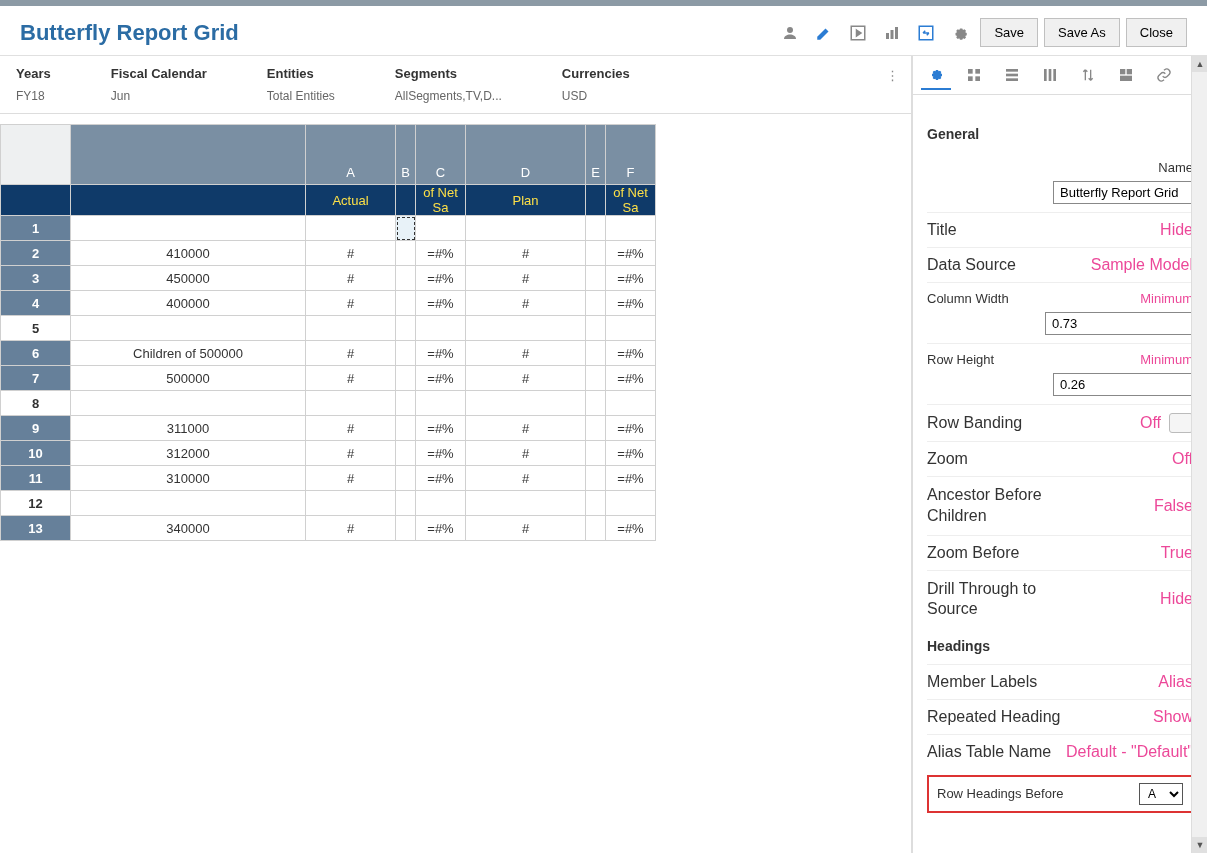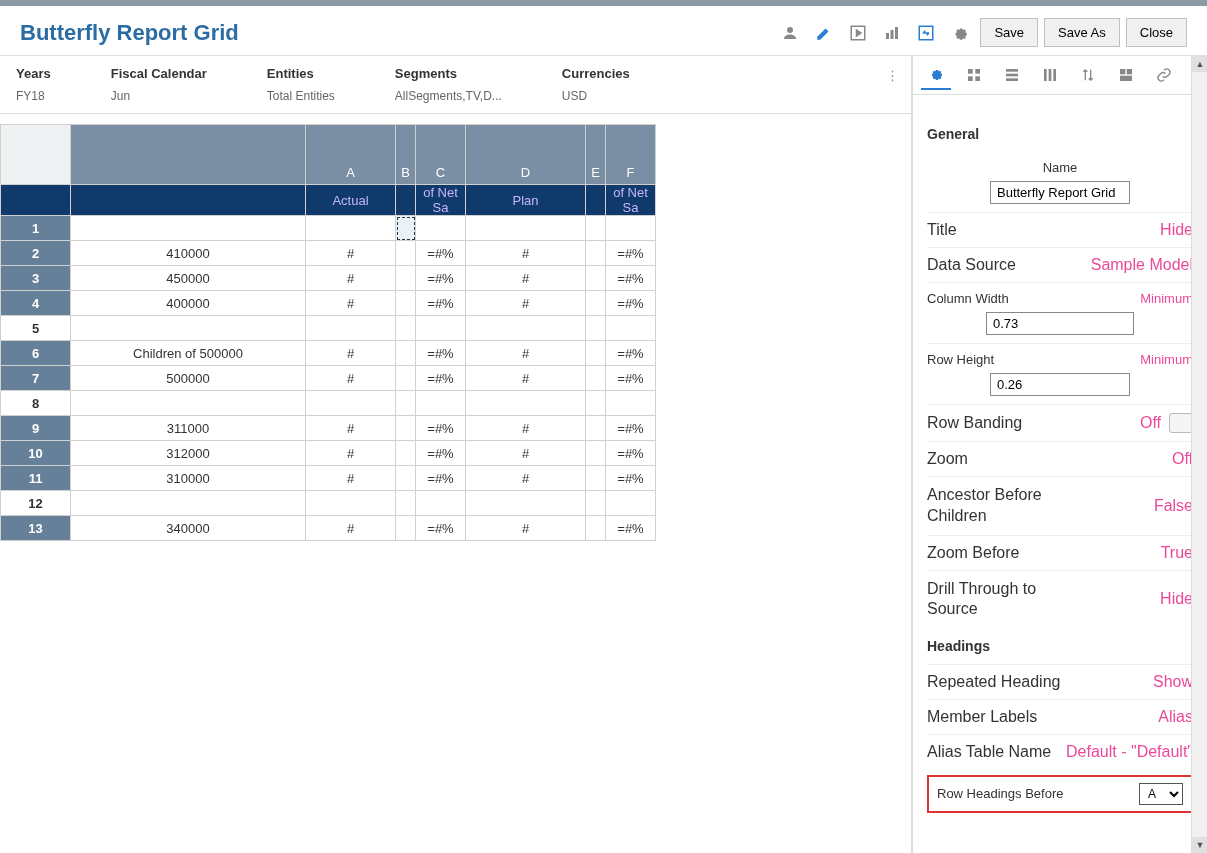--- a/index.html
+++ b/index.html
@@ -23,40 +23,40 @@
 .grid td, .grid th { border: 1px solid #d0d0d0; font-size: 13px; text-align: center; padding: 0; height: 25px; }
 .corner-cell { width: 28px; background: #f5f6f7; }
 .row-header-wide { width: 235px; background: #7a8fa3; }
 .col-letter { background: #7a8fa3; color: #fff; font-size: 12px; height: 28px; }
 .col-letter.a { width: 90px; }
 .col-letter.b { width: 20px; }
 .col-letter.c { width: 50px; }
 .col-letter.d { width: 120px; }
 .col-letter.e { width: 20px; }
 .col-letter.f { width: 50px; }
-.col-title-row td, .col-title-row th { background: #0f3a69; color: #c4b5fd; height: 28px; }
+.col-title-row td, .col-title-row th { background: #0f3a69; color: #fde047; height: 28px; }
 .row-num { background: #66809a; color: #fff; font-weight: bold; width: 70px; }
 .row-num.white { background: #fff; color: #333; }
 .row-label { background: #fff; text-align: center; padding: 0 8px; }
 .data-cell { background: #fff; text-align: right; padding-right: 8px; }
 .selected-cell { outline: 1px dashed #333; outline-offset: -2px; background: #e8f2f8 !important; }
 
 .side { width: 295px; display: flex; flex-direction: column; border-left: 1px solid #ddd; position: relative; }
 .side-tabs { display: flex; align-items: center; border-bottom: 1px solid #ddd; padding: 4px 8px; gap: 8px; }
 .side-tab { width: 30px; height: 30px; display: flex; align-items: center; justify-content: center; cursor: pointer; color: #888; }
 .side-tab.active { color: #2b7cd3; border-bottom: 2px solid #2b7cd3; }
 .side-body { flex: 1; overflow-y: auto; padding: 10px 14px; }
 .section-title { font-weight: bold; margin: 21px 0 10px 0; font-size: 14px; }
 .prop-row { display: flex; justify-content: space-between; align-items: center; padding: 8px 0; border-top: 1px solid #eee; font-size: 16px; }
 .prop-row:first-of-type { border-top: none; }
 .prop-label { color: #333; }
 .prop-label.multiline { max-width: 150px; line-height: 1.3; }
 .prop-value-link { color: #ec4899; cursor: pointer; }
 .prop-input { border: 1px solid #888; padding: 3px 6px; font-size: 13px; width: 140px; }
-.prop-stack { display: flex; flex-direction: column; align-items: center; padding: 8px 0; border-top: 1px solid #eee; }
+.prop-stack { display: flex; flex-direction: column; align-items: flex-end; padding: 8px 0; border-top: 1px solid #eee; }
 .prop-stack .prop-top { display: flex; justify-content: space-between; width: 100%; }
 .toggle { width: 24px; height: 20px; border: 1px solid #bbb; border-radius: 3px; background: #f5f5f5; }
 .highlight-box { border: 2px solid #d33; padding: 6px 8px; display: flex; justify-content: space-between; align-items: center; margin-top: 6px; }
 .select-box { border: 1px solid #555; padding: 2px 4px; font-size: 12px; min-width: 44px; background: #fff; }
 .scrollbar-mock { position: absolute; right: 0; top: 0; width: 16px; height: 100%; background: #f0f0f0; border-left: 1px solid #ddd; cursor: pointer; }
 .scroll-arrow { position: absolute; width: 16px; height: 16px; background: #e0e0e0; display: flex; align-items: center; justify-content: center; font-size: 9px; color: #555; }
 .scroll-arrow.up { top: 0; }
 .scroll-arrow.down { bottom: 0; }
 </style>
 </head>
@@ -398,27 +398,27 @@
         </div>
 
         <div class="prop-row">
           <span class="prop-label multiline">Drill Through to Source</span>
           <span class="prop-value-link">Hide</span>
         </div>
 
         <div class="section-title" style="margin-top:10px">Headings</div>
 
         <div class="prop-row">
+          <span class="prop-label">Member Labels</span>
+          <span class="prop-value-link">Alias</span>
+        </div>
+
+        <div class="prop-row">
           <span class="prop-label">Repeated Heading</span>
           <span class="prop-value-link">Show</span>
-        </div>
-
-        <div class="prop-row">
-          <span class="prop-label">Member Labels</span>
-          <span class="prop-value-link">Alias</span>
         </div>
 
         <div class="prop-row">
           <span class="prop-label">Alias Table Name</span>
           <span class="prop-value-link">Default - "Default"</span>
         </div>
 
         <div class="highlight-box">
           <span class="prop-label multiline">Row Headings Before</span>
           <select class="select-box">

